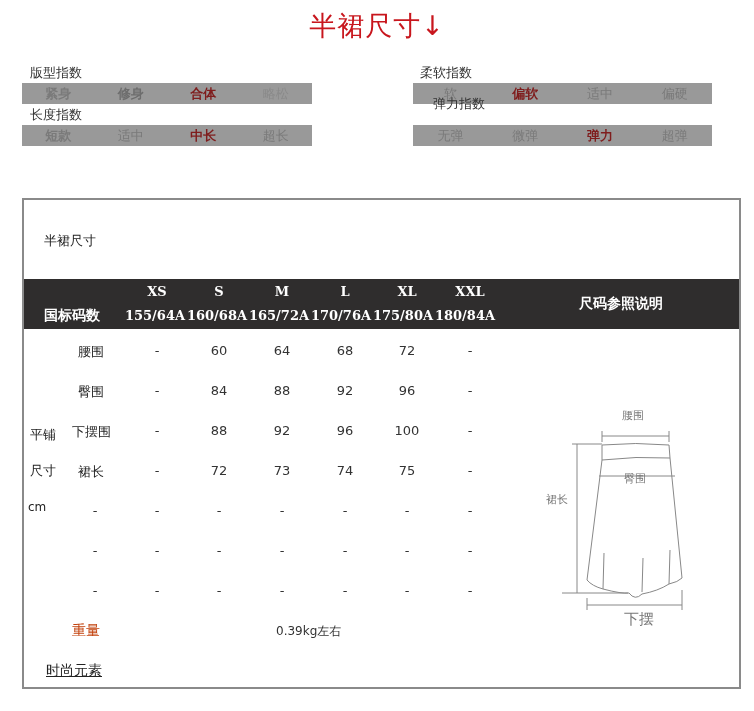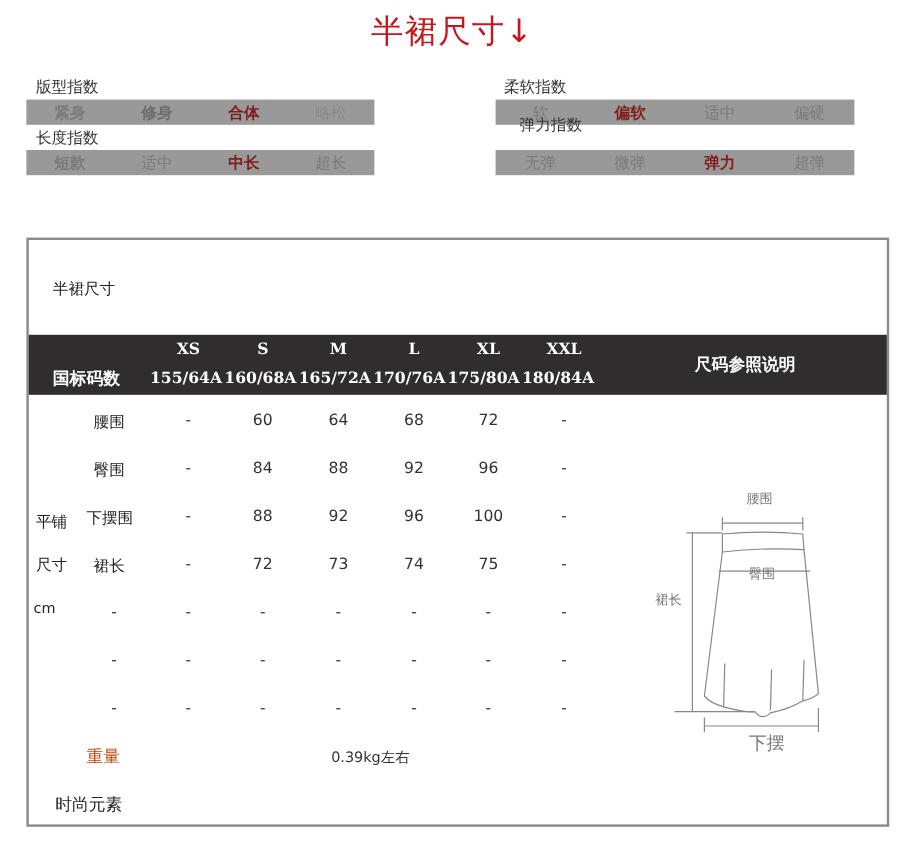--- a/index.html
+++ b/index.html
@@ -42,21 +42,21 @@
   .hdr-national { position: absolute; left: 20px; top: 28px; color: #fff; font-weight: bold; font-size: 14px; }
   .hdr-ref { position: absolute; left: 555px; top: 16px; color: #fff; font-weight: bold; font-size: 14px; }
 
   .cell { position: absolute; font-size: 13px; color: #333; text-align: center; white-space: nowrap; }
   .rowlabel { position: absolute; font-size: 13px; color: #222; white-space: nowrap; }
 
   .diagram { position: absolute; left: 508px; top: 200px; width: 180px; height: 230px; }
 
   .weight-label { position: absolute; left: 48px; top: 422px; font-size: 14px; color: #c2410c; }
   .weight-val { position: absolute; left: 252px; top: 423px; font-size: 12px; color: #333; }
-  .fashion-label { position: absolute; left: 22px; top: 462px; font-size: 14px; color: #222; }
+  .fashion-label { position: absolute; left: 22px; top: 462px; font-size: 14px; color: #222; text-decoration: underline; }
   .fashion-val { position: absolute; left: 168px; top: 463px; font-size: 11px; color: #333; }
 </style>
 </head>
 <body>
 
 <div class="title">半裙尺寸↓</div>
 
 <div class="index-label" style="left:30px; top:64px;">版型指数</div>
 <div class="index-bar" style="left:22px; top:83px; width:290px;">
   <span>紧身</span>

